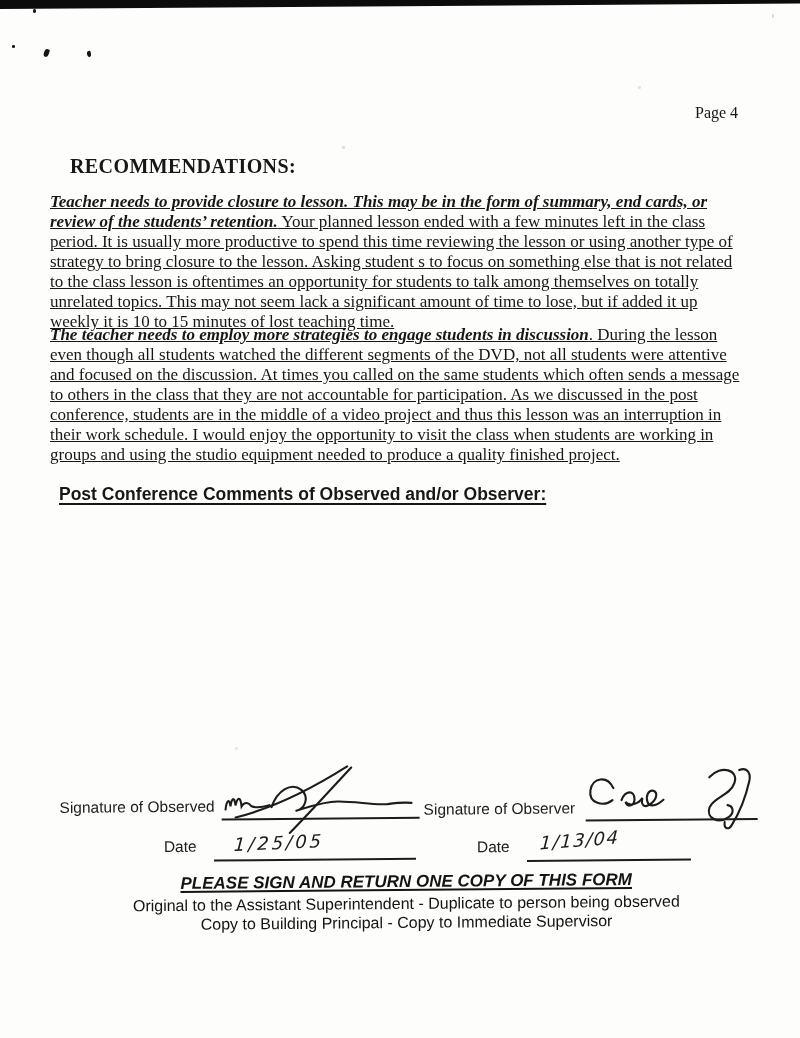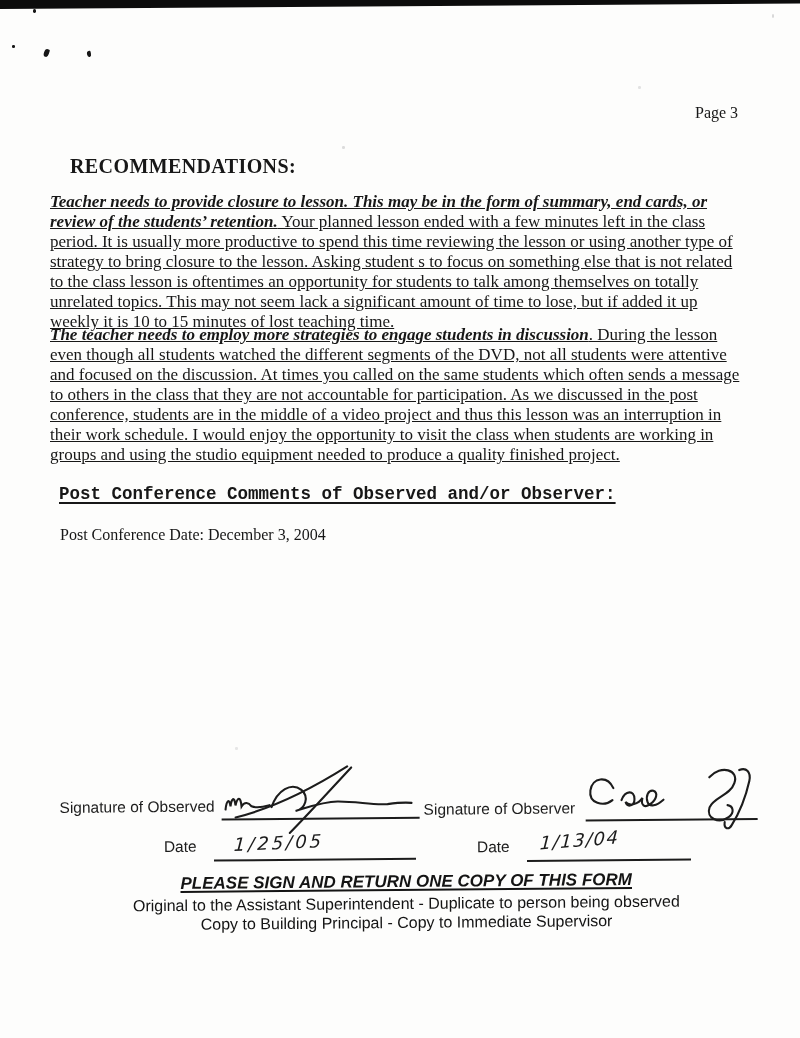--- a/index.html
+++ b/index.html
@@ -42,21 +42,21 @@
   .para {
     position: absolute; left: 50px; width: 698px;
     font-size: 17px; line-height: 20px; text-decoration: underline;
   }
   .para.p1 { top: 192px; }
   .para.p2 { top: 325px; }
   .para .lead { font-weight: bold; font-style: italic; }
 
   .pc-heading {
     position: absolute; left: 59px; top: 484px;
-    font-family: Liberation Mono, monospace;
+    font-family: Liberation Sans, sans-serif;
     font-size: 17.5px; font-weight: bold;
     text-decoration: underline;
     text-decoration-thickness: 2px;
     text-underline-offset: 3px;
   }
   .pc-date {
     position: absolute; left: 60px; top: 526px;
     font-size: 16px;
   }
 
@@ -117,30 +117,29 @@
   <div class="topbar"></div>
   <div class="speck s1"></div>
   <div class="speck s2"></div>
   <div class="speck s3"></div>
   <div class="speck s4"></div>
   <div class="speck f1"></div>
   <div class="speck f2"></div>
   <div class="speck f3"></div>
   <div class="speck f4"></div>
 
-  <div class="pageno">Page 3</div>
+  <div class="pageno">Page 4</div>
 
   <div class="rec-heading">RECOMMENDATIONS:</div>
 
   <div class="para p1"><span class="lead">Teacher needs to provide closure to lesson. This may be in the form of summary, end cards, or review of the students’ retention.</span><span> Your planned lesson ended with a few minutes left in the class period. It is usually more productive to spend this time reviewing the lesson or using another type of strategy to bring closure to the lesson. Asking student s to focus on something else that is not related to the class lesson is oftentimes an opportunity for students to talk among themselves on totally unrelated topics. This may not seem lack a significant amount of time to lose, but if added it up weekly it is 10 to 15 minutes of lost teaching time.</span></div>
 
   <div class="para p2"><span class="lead">The teacher needs to employ more strategies to engage students in discussion</span><span>. During the lesson even though all students watched the different segments of the DVD, not all students were attentive and focused on the discussion. At times you called on the same students which often sends a message to others in the class that they are not accountable for participation. As we discussed in the post conference, students are in the middle of a video project and thus this lesson was an interruption in their work schedule. I would enjoy the opportunity to visit the class when students are working in groups and using the studio equipment needed to produce a quality finished project.</span></div>
 
   <div class="pc-heading">Post Conference Comments of Observed and/or Observer:</div>
-  <div class="pc-date">Post Conference Date: December 3, 2004</div>
 
   <div class="skew-wrap">
 
     <div class="sans-label lab-sig-observed">Signature of Observed</div>
     <div class="rule rule-sig-observed"></div>
     <div class="scribble scr-observed">
       <svg width="205" height="78" viewBox="0 0 205 78" fill="none" xmlns="http://www.w3.org/2000/svg">
         <g stroke="#1c1c1c" stroke-width="2.1" stroke-linecap="round" fill="none">
           <path d="M8,50 C9,41 12,38 13,47 C14,39 17,36 18,46 C20,38 23,36 24,47 C27,42 31,43 34,47 C39,49 45,48 52,46"></path>
           <path d="M18,58 C48,51 88,34 130,8"></path>

